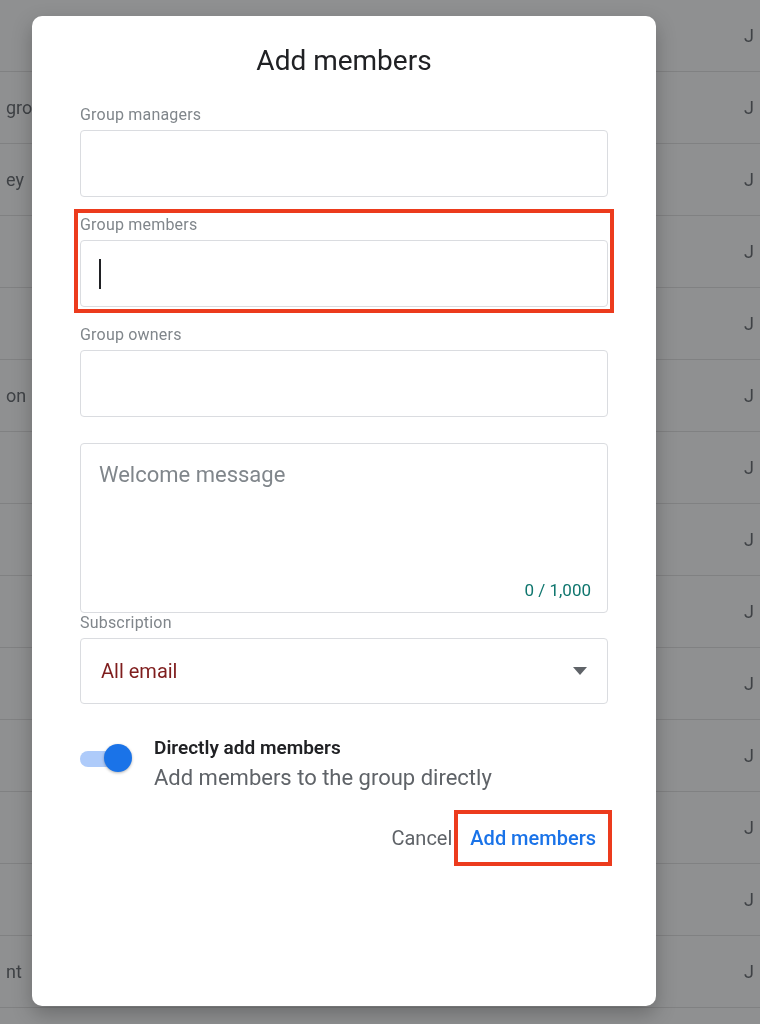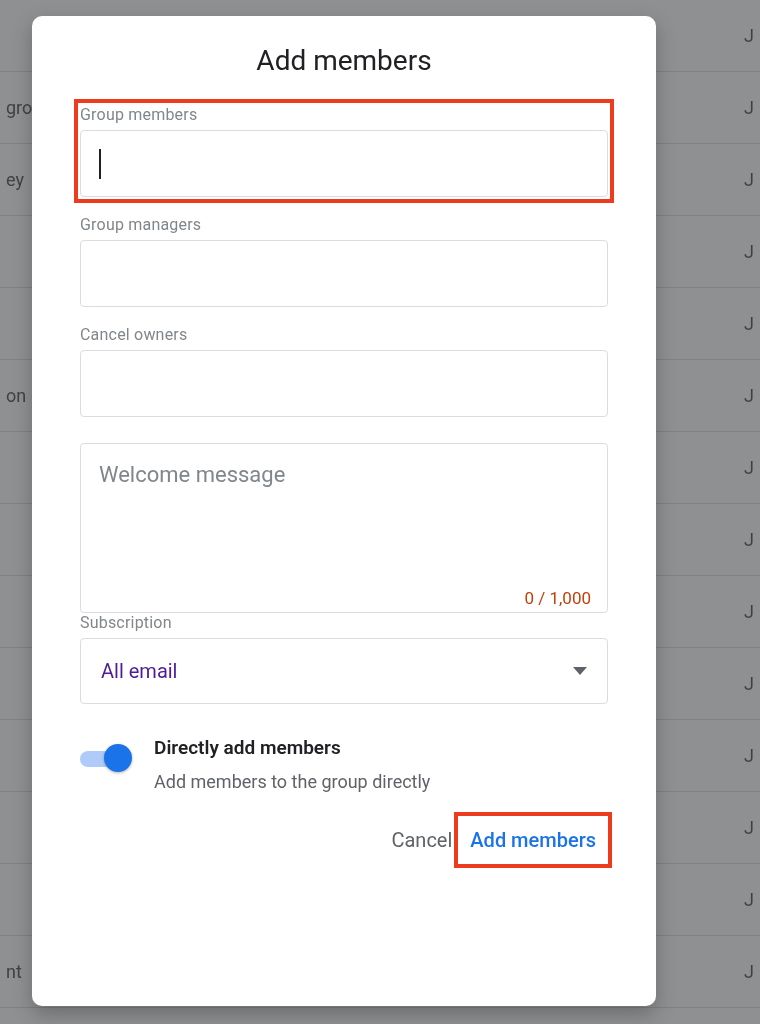--- a/index.html
+++ b/index.html
@@ -112,37 +112,37 @@
     font-size: 22px;
     color: #15803d;
     font-family: inherit;
     background: transparent;
     border-radius: 4px;
   }
   .welcome-area::placeholder { color: #80868b; }
   .char-count {
     position: absolute;
     right: 16px;
-    bottom: 4px;
+    bottom: 12px;
     font-size: 17px;
-    color: #c2410c;
+    color: #0f766e;
   }
 
   
   .sub-wrap { }
   .select-box {
     border: 1px solid #dadce0;
     border-radius: 4px;
     height: 66px;
     display: flex;
     align-items: center;
     justify-content: space-between;
     padding: 0 20px;
     font-size: 20px;
-    color: #4c1d95;
+    color: #7f1d1d;
     cursor: pointer;
   }
   .caret {
     width: 0; height: 0;
     border-left: 7px solid transparent;
     border-right: 7px solid transparent;
     border-top: 8px solid #5f6368;
   }
 
   
@@ -178,23 +178,23 @@
     background: #1a73e8;
     border-radius: 50%;
     box-shadow: 0 1px 3px rgba(0,0,0,0.3);
   }
   .toggle-text-title {
     font-size: 19px;
     color: #202124;
     font-weight: 600;
   }
   .toggle-text-desc {
-    font-size: 18px;
+    font-size: 22px;
     color: #5f6368;
-    margin-top: 12px;
+    margin-top: 6px;
   }
 
   
   .actions {
     display: flex;
     justify-content: flex-end;
     align-items: center;
     margin-top: 22px;
   }
   .btn {
@@ -294,37 +294,37 @@
     </div>
   </div>
 
 <div class="backdrop"></div>
 
 <div class="modal">
 
   <h1 class="modal-title">Add members</h1>
 
   <div class="field-wrap">
+    <div class="field-label">Group managers</div>
+    <div class="field-box">
+      <input class="field-input" type="text" value="" style="">
+    </div>
+  </div>
+
+  <div class="field-wrap">
     <div class="hl-members"></div>
     <div class="field-label">Group members</div>
     <div class="field-box" style="position:relative;">
       <input class="field-input" type="text" value="" style="">
       <div class="caret-line"></div>
     </div>
   </div>
 
   <div class="field-wrap">
-    <div class="field-label">Group managers</div>
-    <div class="field-box">
-      <input class="field-input" type="text" value="" style="">
-    </div>
-  </div>
-
-  <div class="field-wrap">
-    <div class="field-label">Cancel owners</div>
+    <div class="field-label">Group owners</div>
     <div class="field-box">
       <input class="field-input" type="text" value="" style="">
     </div>
   </div>
 
   <div class="welcome-wrap">
     <div class="welcome-box">
       <textarea class="welcome-area" placeholder="Welcome message" style=""></textarea>
       <div class="char-count">0 / 1,000</div>
     </div>

